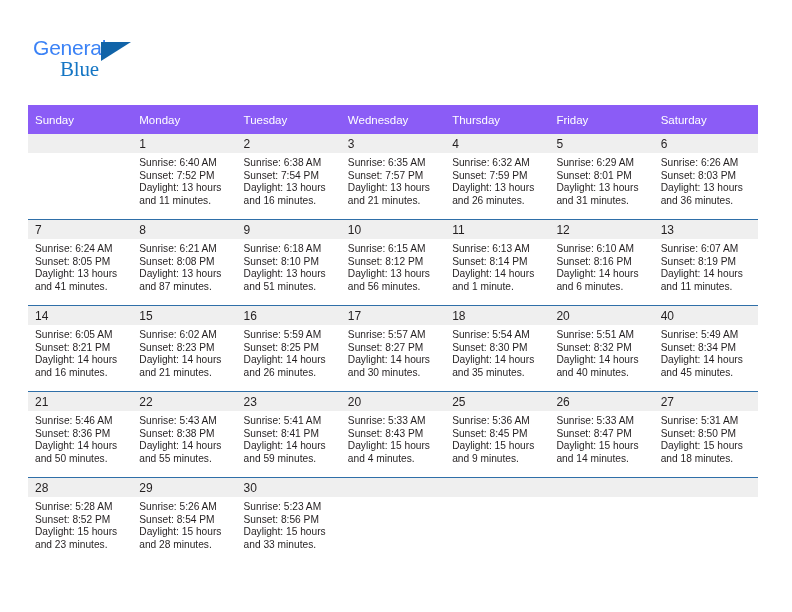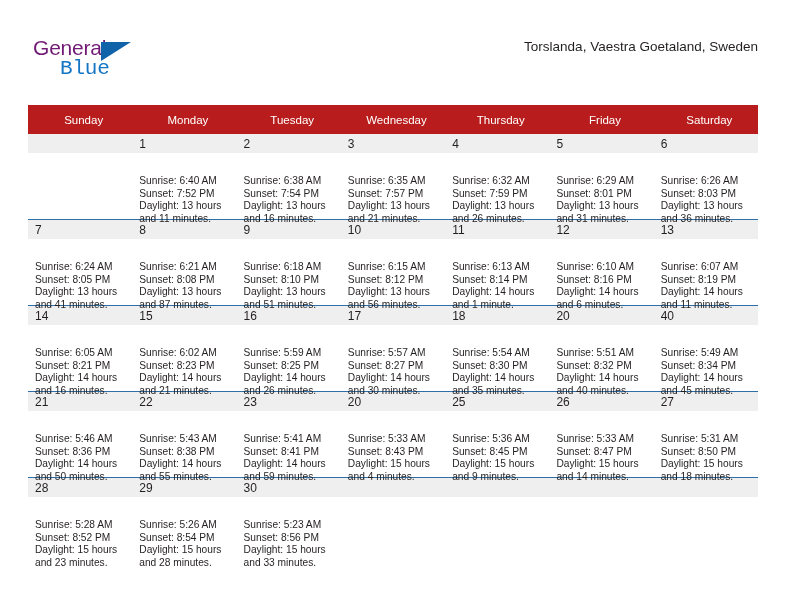--- a/index.html
+++ b/index.html
@@ -35,31 +35,31 @@
     top: 36px;
     width: 130px;
     height: 48px;
   }
   .logo-general {
     position: absolute;
     left: 0;
     top: 0;
     font-size: 21px;
     letter-spacing: -0.2px;
-    color: #701a75;
+    color: #3b82f6;
     font-family: "Liberation Sans", sans-serif;
   }
   .logo-blue {
     position: absolute;
     left: 27px;
     top: 21px;
     font-size: 21px;
     letter-spacing: -0.2px;
     color: #1576c4;
-    font-family: Liberation Mono, monospace;
+    font-family: Liberation Serif, serif;
   }
   .logo-tri {
     position: absolute;
     left: 68px;
     top: 6px;
     width: 0;
     height: 0;
     border-left: 30px solid #1063a8;
     border-bottom: 19px solid transparent;
   }
@@ -87,25 +87,25 @@
   
   .calendar {
     position: absolute;
     left: 28px;
     top: 105px;
     width: 730px;
     border-collapse: collapse;
     table-layout: fixed;
   }
   .calendar th {
-    background: #b91c1c;
+    background: #8b5cf6;
     color: #ffffff;
     font-weight: normal;
     font-size: 11.5px;
-    text-align: center;
+    text-align: left;
     padding: 5px 0 5px 7px;
     height: 19px;
     line-height: 14px;
   }
   .calendar td {
     vertical-align: top;
     padding: 0;
     width: 104.28px;
   }
   tr.week-row > td {
@@ -124,21 +124,21 @@
     color: #231f20;
     padding: 3px 0 3px 7px;
     height: 19px;
     box-sizing: border-box;
     line-height: 14px;
   }
   .cell.blank .daynum {
     background: #efefef;
   }
   .info {
-    padding: 22px 4px 0 7px;
+    padding: 4px 4px 0 7px;
     font-size: 10.2px;
     line-height: 12.6px;
     color: #231f20;
   }
   .info div {
     white-space: nowrap;
   }
 </style>
 </head>
 <body>
@@ -147,21 +147,20 @@
 
   <div class="top">
 
     <div class="logo">
       <span class="logo-general">General</span>
       <span class="logo-tri"></span>
       <span class="logo-blue">Blue</span>
     </div>
 
     <div class="title-block">
-      <div class="location">Torslanda, Vaestra Goetaland, Sweden</div>
     </div>
 
   </div>
 
   <table class="calendar">
     <thead>
       <tr>
         <th>Sunday</th>
         <th>Monday</th>
         <th>Tuesday</th>

